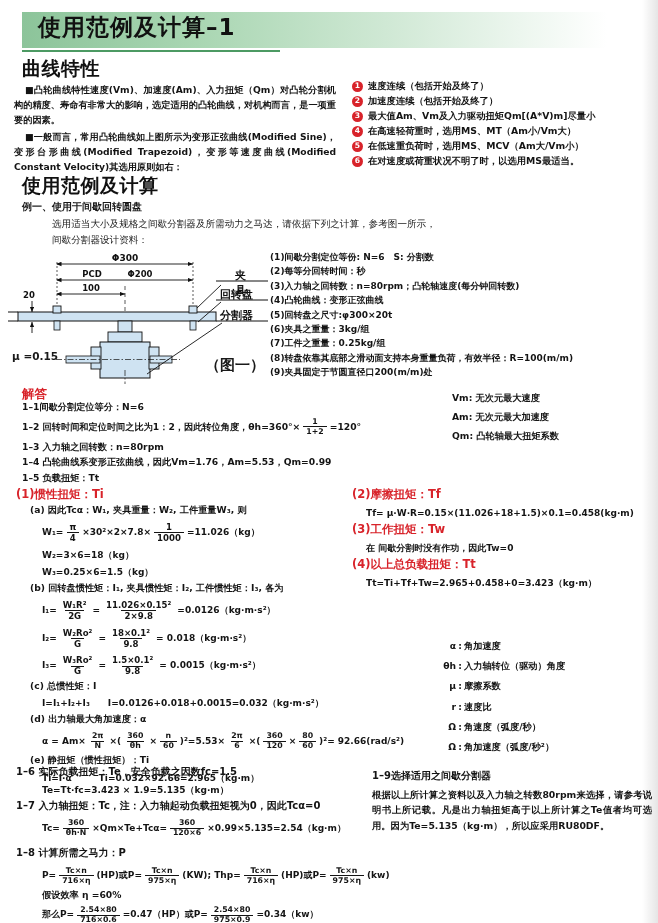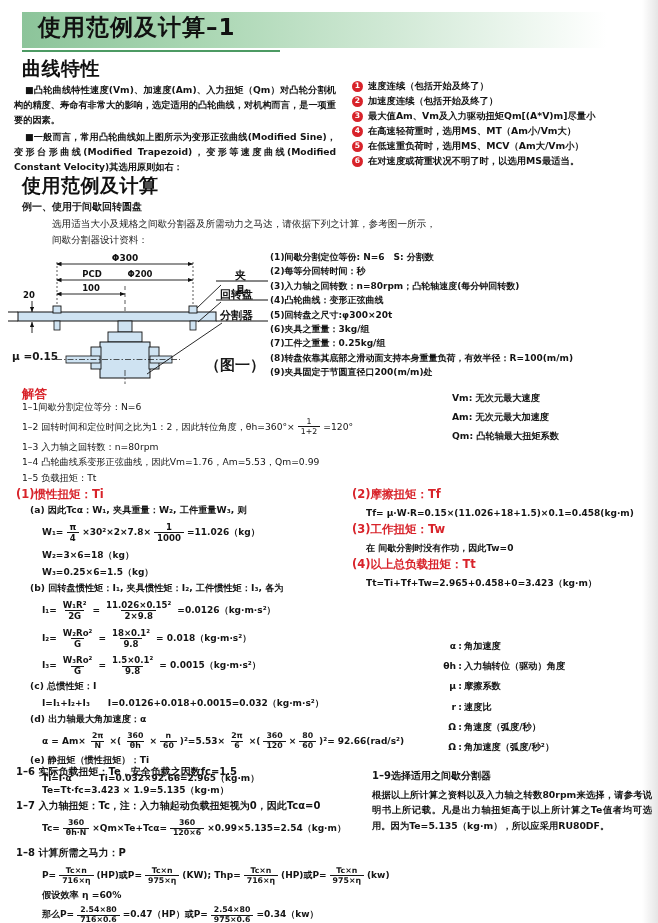--- a/index.html
+++ b/index.html
@@ -124,21 +124,21 @@
   
   .ans-title {
     position: absolute; left: 22px; top: 386px;
     font-size: 12.5px; font-weight: bold; color: #d8232a;
   }
   .ans-lines {
     position: absolute; left: 22px; top: 402px;
     width: 420px;
   }
   .ans-row {
-    font-size: 9.2px; font-weight: normal; line-height: 1.0;
+    font-size: 9.2px; font-weight: bold; line-height: 1.0;
     margin-bottom: 6.4px; color: #141414; white-space: nowrap;
     display: flex; align-items: center;
   }
 
   
   .legend-vaq {
     position: absolute; left: 452px; top: 392px;
   }
   .legend-vaq .lg-row {
     font-size: 9.2px; font-weight: bold; margin-bottom: 6px; color: #141414;
@@ -570,21 +570,21 @@
 
     <div class="eq indent2" style="margin-top:6px;">
       <span>那么P=</span>
       <span class="frac sm">
         <span class="num-t">2.54×80</span>
         <span class="den-t">716×0.6</span>
       </span>
       <span>=0.47（HP）或P=</span>
       <span class="frac sm">
         <span class="num-t">2.54×80</span>
-        <span class="den-t">975×0.6</span>
+        <span class="den-t">975×0.9</span>
       </span>
       <span>=0.34（kw）</span>
     </div>
   </div>
 
   <div class="low-right">
     <div class="low-head">1–9选择适用之间歇分割器</div>
     <div class="low-para">根据以上所计算之资料以及入力轴之转数80rpm来选择，请参考说明书上所记载。凡是出力轴扭矩高于以上所计算之Te值者均可选用。因为Te=5.135（kg·m），所以应采用RU80DF。</div>
   </div>
 

